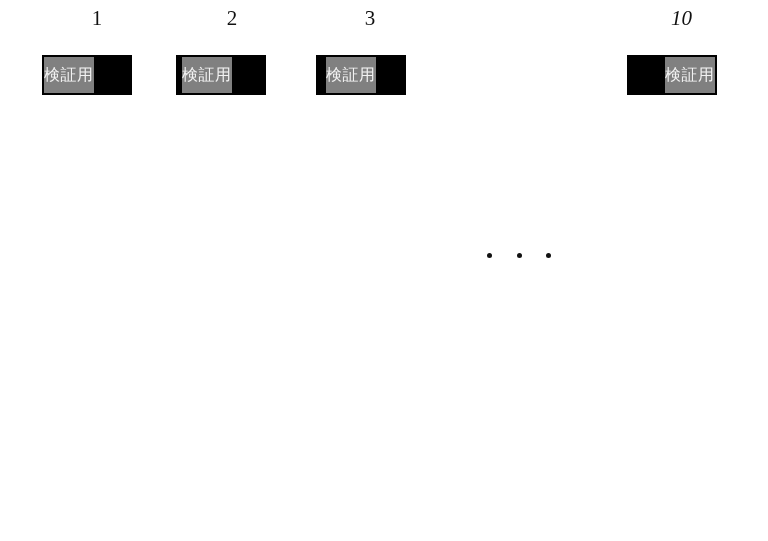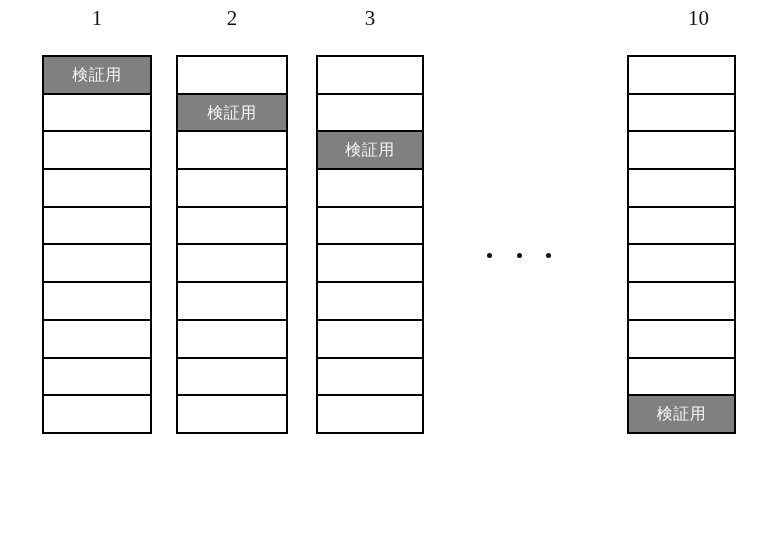--- a/index.html
+++ b/index.html
@@ -34,21 +34,21 @@
     font-size: 21px;
     color: #111111;
     white-space: nowrap;
   }
 
   
   .fold-column {
     position: absolute;
     top: 55px;
     display: flex;
-    flex-direction: column;
+    flex-direction: row;
     box-sizing: border-box;
   }
 
   .cell {
     box-sizing: border-box;
     border: 2px solid #000000;
     background: #ffffff;
     height: 39.7px;
     margin-bottom: -2px;
     position: relative;
@@ -151,21 +151,21 @@
         <div class="cell"></div>
         <div class="cell validation">
           <span class="cell-label">検証用</span>
         </div>
       </div>
     </div>
   <div id="headers-root">
       <div class="col-header" style="left: 42px; width: 110px;">1</div>
       <div class="col-header" style="left: 176px; width: 112px;">2</div>
       <div class="col-header" style="left: 316px; width: 108px;">3</div>
-      <div class="col-header" style="left: 644px; width: 109px;">10</div>
+      <div class="col-header" style="left: 627px; width: 109px; font-style: italic;">10</div>
     </div>
 
   <div class="ellipsis">
     <span class="dot"></span>
     <span class="dot"></span>
     <span class="dot"></span>
   </div>
 </div>
 
 </body></html>

